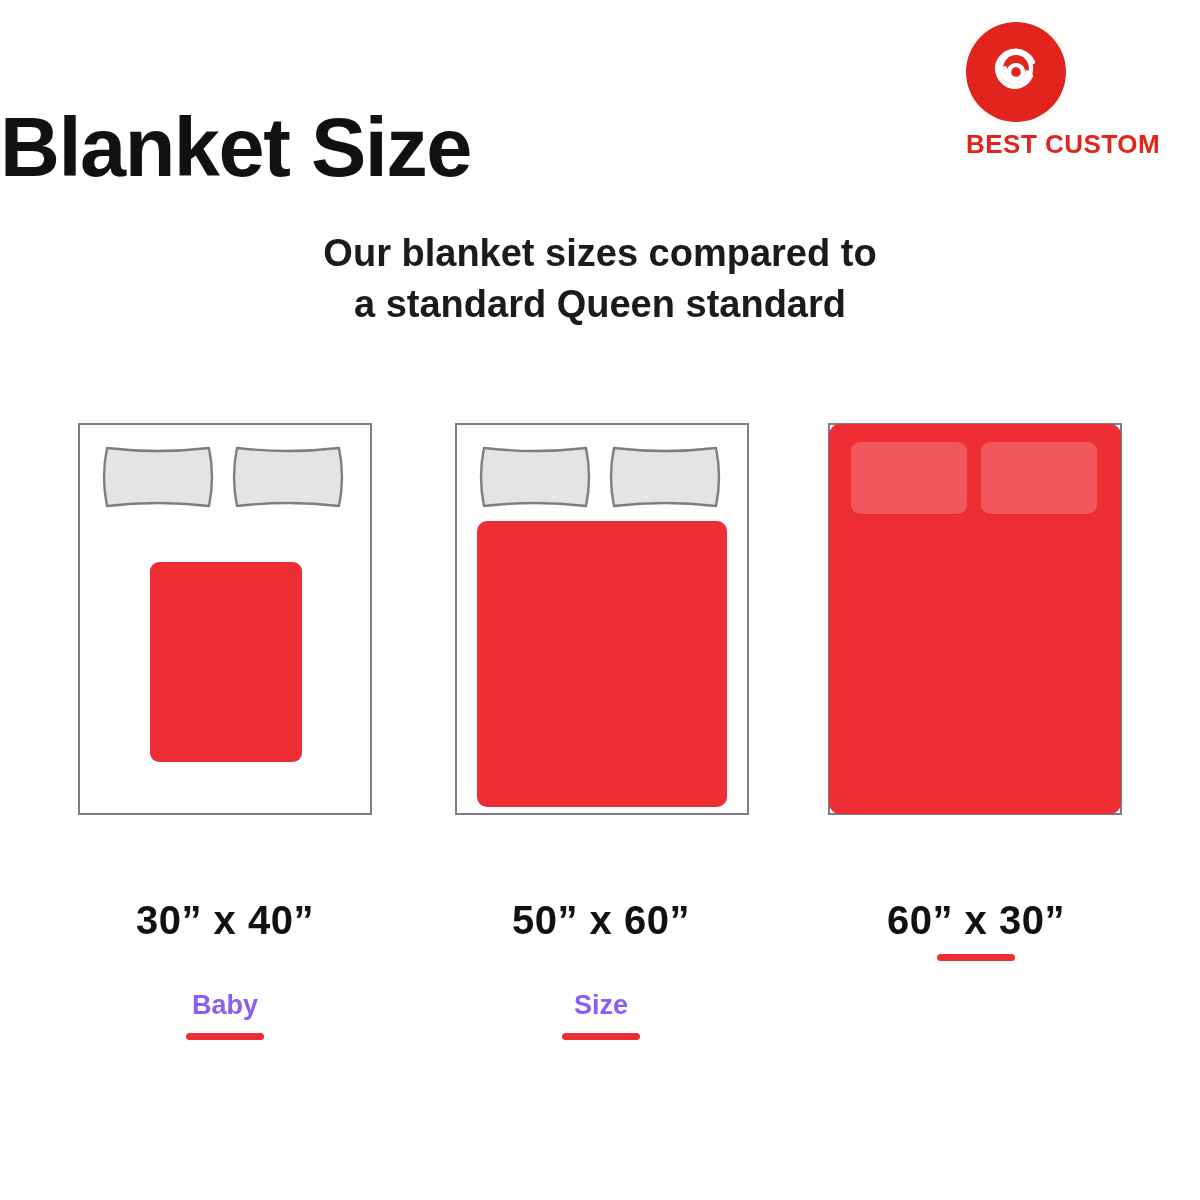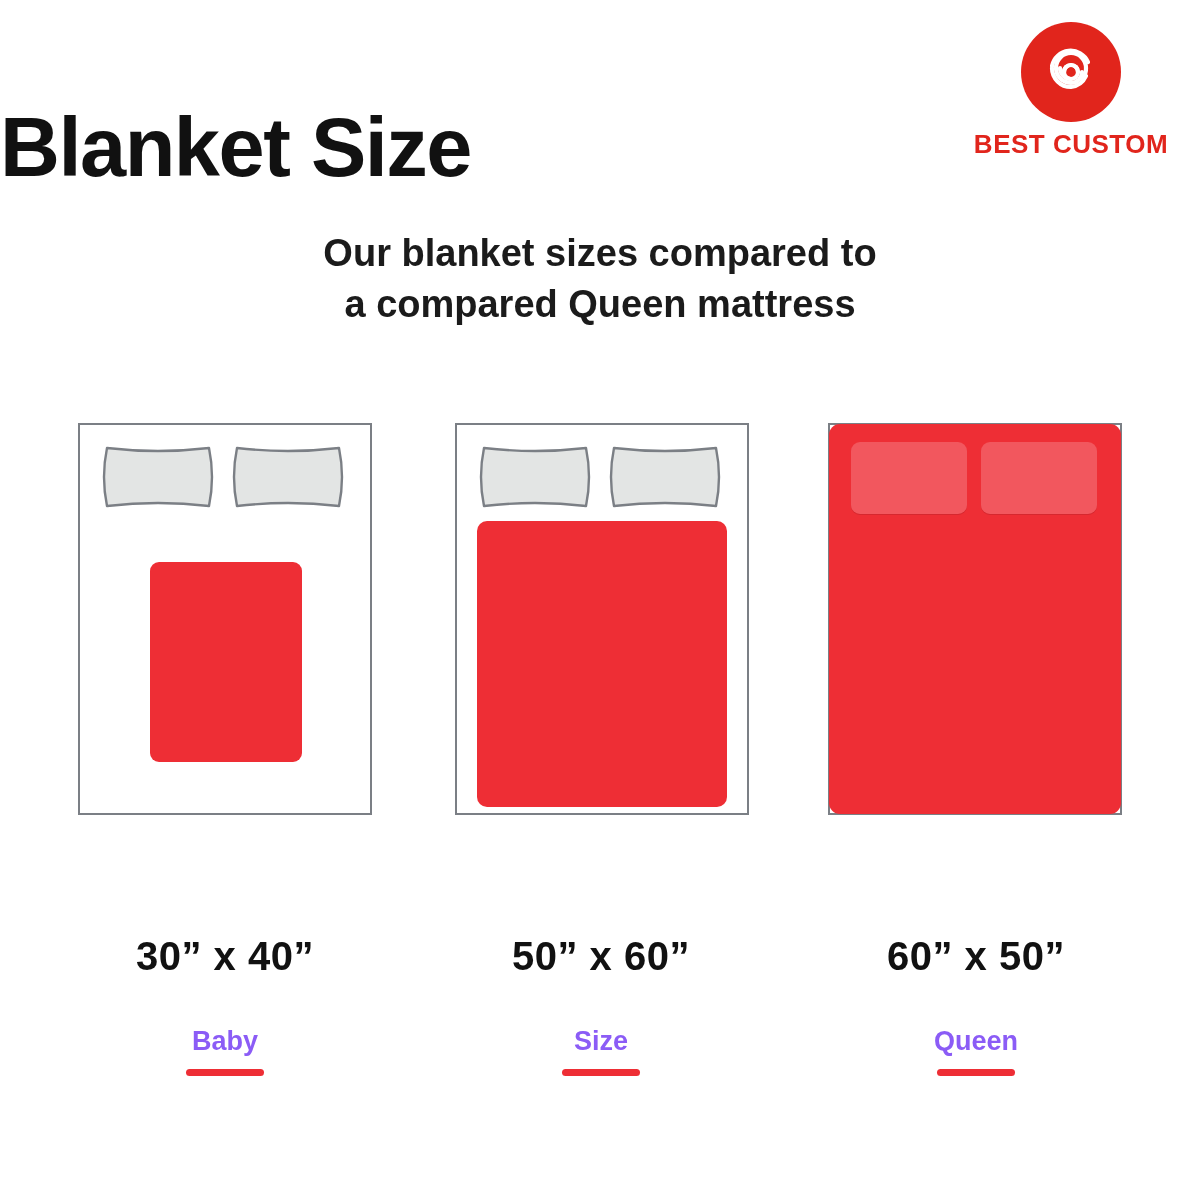--- a/index.html
+++ b/index.html
@@ -16,21 +16,20 @@
     width:1200px; height:1200px;
     background:#ffffff;
   }
 
   
   .brand {
     position:absolute;
     top:22px; left:966px;
     width:210px;
     display:flex; flex-direction:column;
-    align-items:center;
   }
   .brand-mark {
     width:100px; height:100px;
     border-radius:50%;
     background:#E1251C;
     display:flex; align-items:center; justify-content:center;
   }
   .brand-mark svg { display:block; }
   .brand-name {
     margin-top:9px;
@@ -130,21 +129,20 @@
 
   
   .captions {
     position:absolute;
     top:900px; left:0; width:1200px;
   }
   .caption {
     position:absolute;
     top:0; width:360px;
     text-align:center;
-    margin-top:36px;
   }
   .caption.c1 { left:45px; }
   .caption.c2 { left:421px; }
   .caption.c3 { left:796px; }
 
   .dims {
     font-size:40px;
     font-weight:bold;
     color:#111111;
     letter-spacing:0.5px;
@@ -185,21 +183,21 @@
         </svg>
       </span>
     </div>
     <div class="brand-name">BEST CUSTOM</div>
   </div>
 
   <h1 class="headline">Blanket Size</h1>
 
   <div class="subhead">
     <span class="l1">Our blanket sizes compared to</span>
-    <span class="l2">a compared Queen mattress</span>
+    <span class="l2">a standard Queen standard</span>
   </div>
 
   <div class="beds">
 
     <div class="bed b1">
       <div class="mattress"></div>
       <div class="pillow left">
         <svg viewBox="0 0 116 72" preserveAspectRatio="none" aria-hidden="true">
           <path d="M7 7 Q58 13 109 7 Q115 36 109 65 Q58 59 7 65 Q1 36 7 7 Z" fill="#E3E5E4" stroke="#7b7f85" stroke-width="2.4" stroke-linejoin="round"></path>
         </svg>
@@ -245,20 +243,19 @@
       <div class="rule"></div>
     </div>
 
     <div class="caption c2">
       <div class="dims">50” x 60”</div>
       <div class="type">Size</div>
       <div class="rule"></div>
     </div>
 
     <div class="caption c3">
-      <div class="dims">60” x 50”</div>
-      <div class="type">Queen</div>
+      <div class="dims">60” x 30”</div>
       <div class="rule"></div>
     </div>
 
   </div>
 
 </div>
 
 </body></html>

